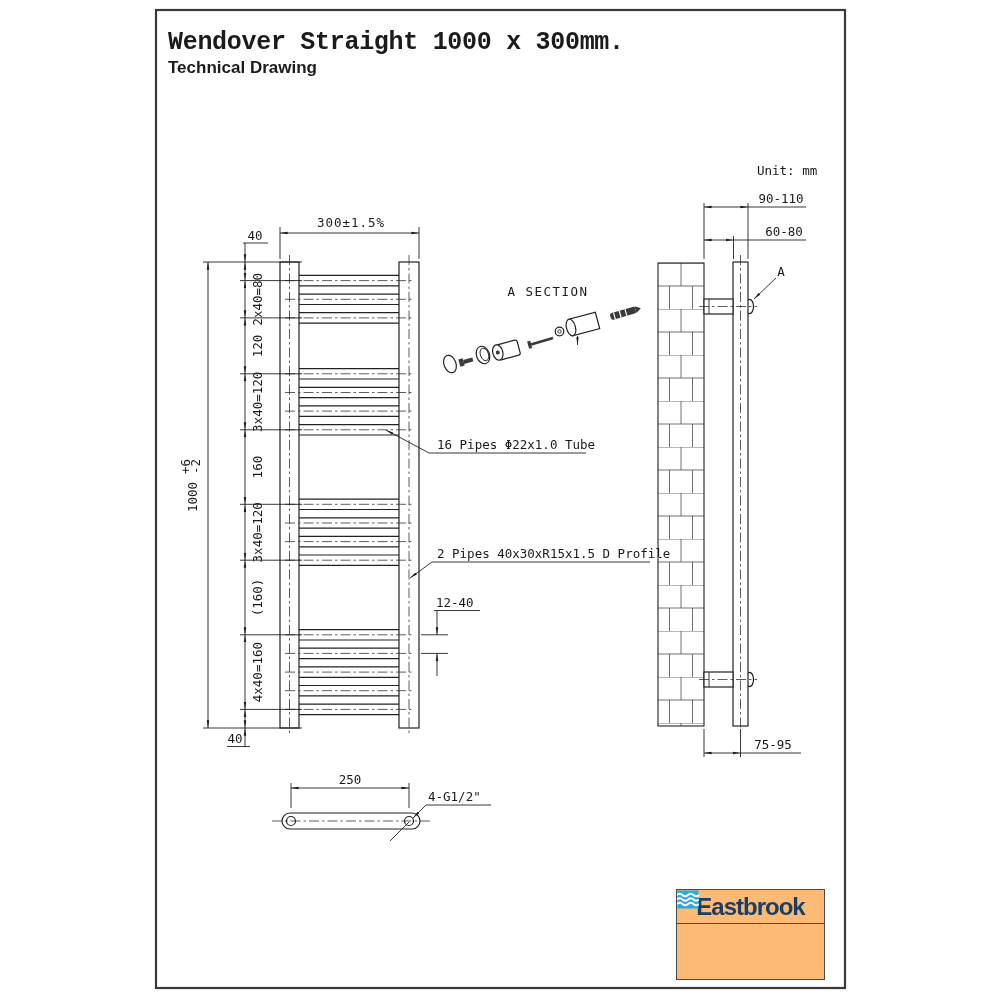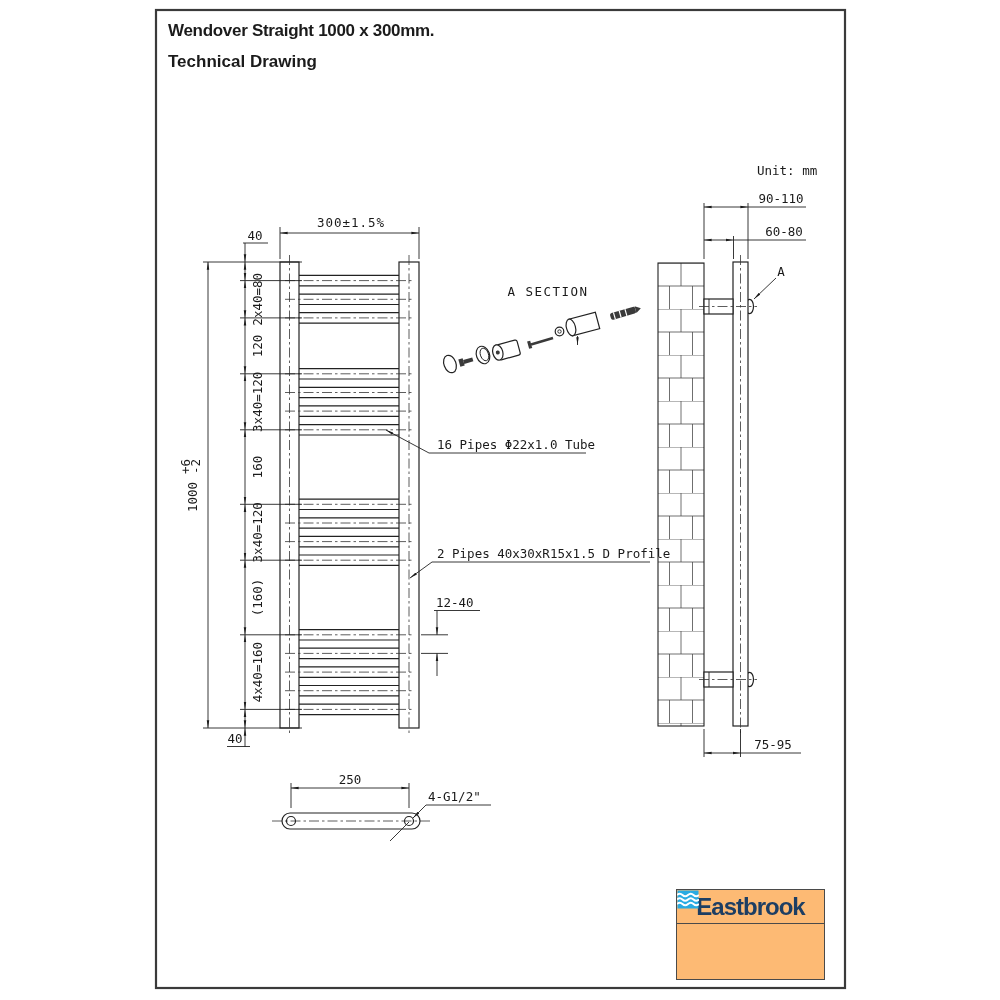--- a/index.html
+++ b/index.html
@@ -1,21 +1,21 @@
 <!DOCTYPE html>
 <html><head>
 <meta charset="utf-8">
 <style>
   html,body{margin:0;padding:0;background:#fff;}
   #page{position:relative;width:1000px;height:1000px;background:#fff;overflow:hidden;
         font-family:"Liberation Sans",sans-serif;}
   #page svg{position:absolute;left:0;top:0;}
   .hdr{position:absolute;left:168px;color:#1b1b1b;}
-  #title{top:21px;font-size:17px;font-weight:bold;letter-spacing:-0.3px;}
-  #subtitle{top:52px;font-size:17px;font-weight:bold;}
+  #title{top:28px;font-size:25px;font-weight:bold;letter-spacing:-0.3px;font-family:Liberation Mono, monospace;}
+  #subtitle{top:58px;font-size:17px;font-weight:bold;}
   
   .ln{stroke:#222;stroke-width:1.2;fill:none;}
   .thin{stroke:#222;stroke-width:0.9;fill:none;}
   .cl{stroke:#333;stroke-width:0.8;fill:none;stroke-dasharray:10 3 2.5 3;}
   .whitefill{fill:#fff;}
   .tt{font-family:"DejaVu Sans Mono",monospace;fill:#1a1a1a;font-size:12.5px;}
   .dk{fill:#3a3a3a;stroke:none;}
   
   .footer-box{position:absolute;left:676px;top:889px;width:149px;height:91px;
       border:1.5px solid #4a4a4a;background:#fdba74;box-sizing:border-box;

